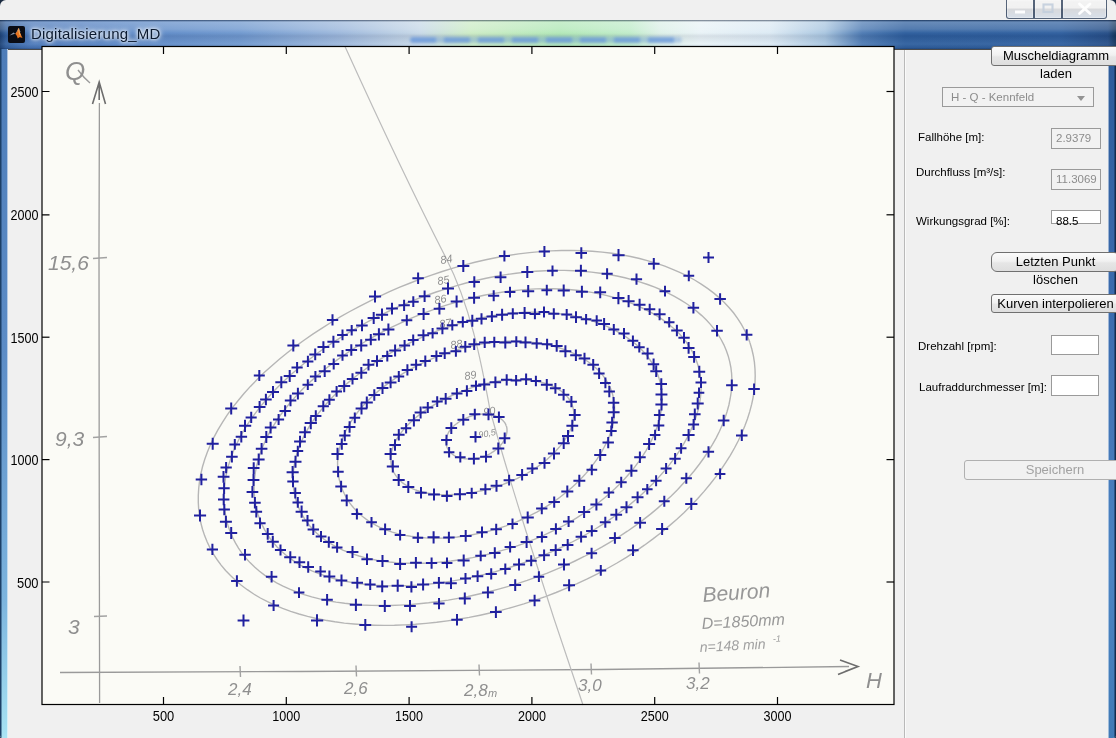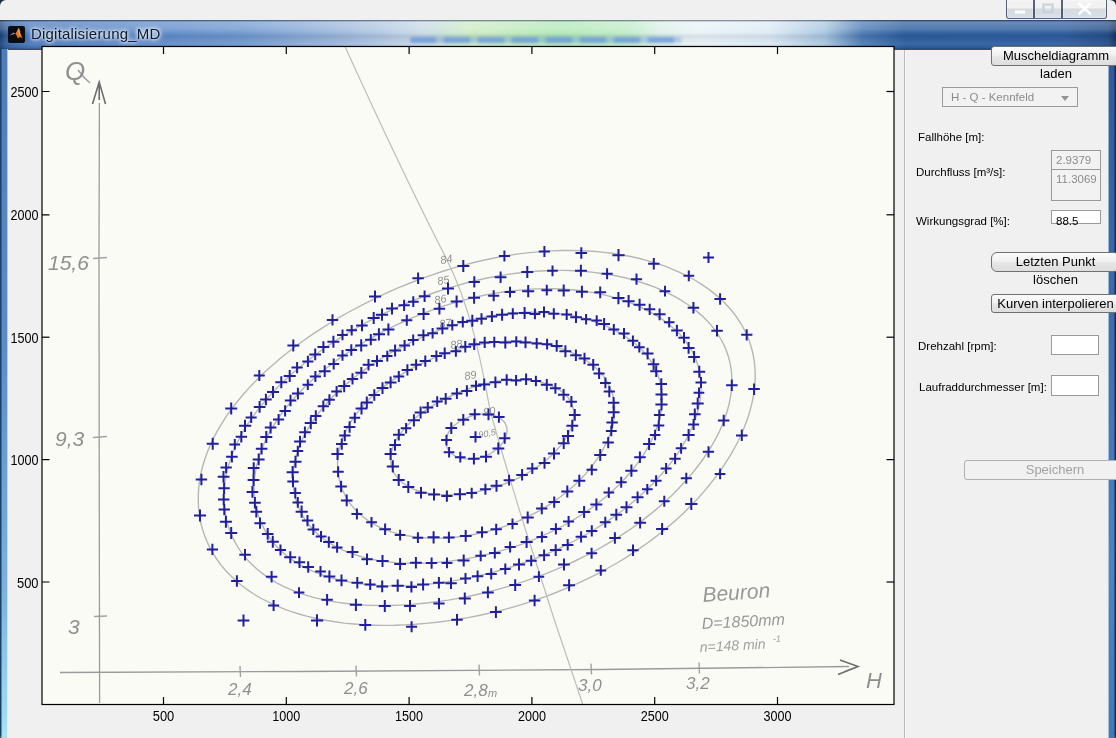--- a/index.html
+++ b/index.html
@@ -554,31 +554,31 @@
         <text x="38.5" y="97.0" text-anchor="end" font-size="15" textLength="28.0" lengthAdjust="spacingAndGlyphs">2500</text>
       </g>
 </svg>
   <div id="divider" class="abs"></div>
   <div id="borderL" class="abs"></div>
   <div id="borderR" class="abs"></div>
   <div id="borderB" class="abs"></div>
 
   <div class="mbtn" style="left:943px;top:46px;width:130px;height:20px;line-height:18px;">Muscheldiagramm laden</div>
 
-  <div class="mfield dis" style="left:942px;top:87px;width:136px;height:20px;line-height:18px;padding-left:8px;">H - Q - Kennfeld
+  <div class="mfield dis" style="left:942px;top:87px;width:152px;height:20px;line-height:18px;padding-left:8px;">H - Q - Kennfeld
     <svg style="position:absolute;right:8px;top:8px" width="8" height="5" viewBox="0 0 8 5">
         <path d="M0,0 L8,0 L4,5 Z" fill="#939393"></path>
       </svg>
   </div>
 
   <div class="mlabel" style="left:918px;top:131px;">Fallhöhe [m]:</div>
-  <div class="mfield dis" style="left:1051px;top:128px;width:50px;height:21px;line-height:19px;margin-top:22px;">2.9379</div>
+  <div class="mfield dis" style="left:1051px;top:128px;width:50px;height:21px;line-height:19px;">2.9379</div>
 
   <div class="mlabel" style="left:916px;top:166px;">Durchfluss [m³/s]:</div>
-  <div class="mfield dis" style="left:1051px;top:169px;width:50px;height:32px;line-height:19px;">11.3069</div>
+  <div class="mfield dis" style="left:1051px;top:169px;width:50px;height:21px;line-height:19px;">11.3069</div>
 
   <div class="mlabel" style="left:916px;top:215px;">Wirkungsgrad [%]:</div>
   <div class="mfield ena" style="left:1051px;top:210px;width:50px;height:14px;line-height:20px;">88.5</div>
 
   <div class="mbtn" style="left:943px;top:252px;width:129px;height:20px;line-height:18px;border-radius:6px;">Letzten Punkt löschen</div>
   <div class="mbtn" style="left:943px;top:294px;width:129px;height:19px;line-height:17px;">Kurven interpolieren</div>
 
   <div class="mlabel" style="left:918px;top:340px;">Drehzahl [rpm]:</div>
   <div class="mfield ena" style="left:1051px;top:335px;width:48px;height:20px;"></div>
 

